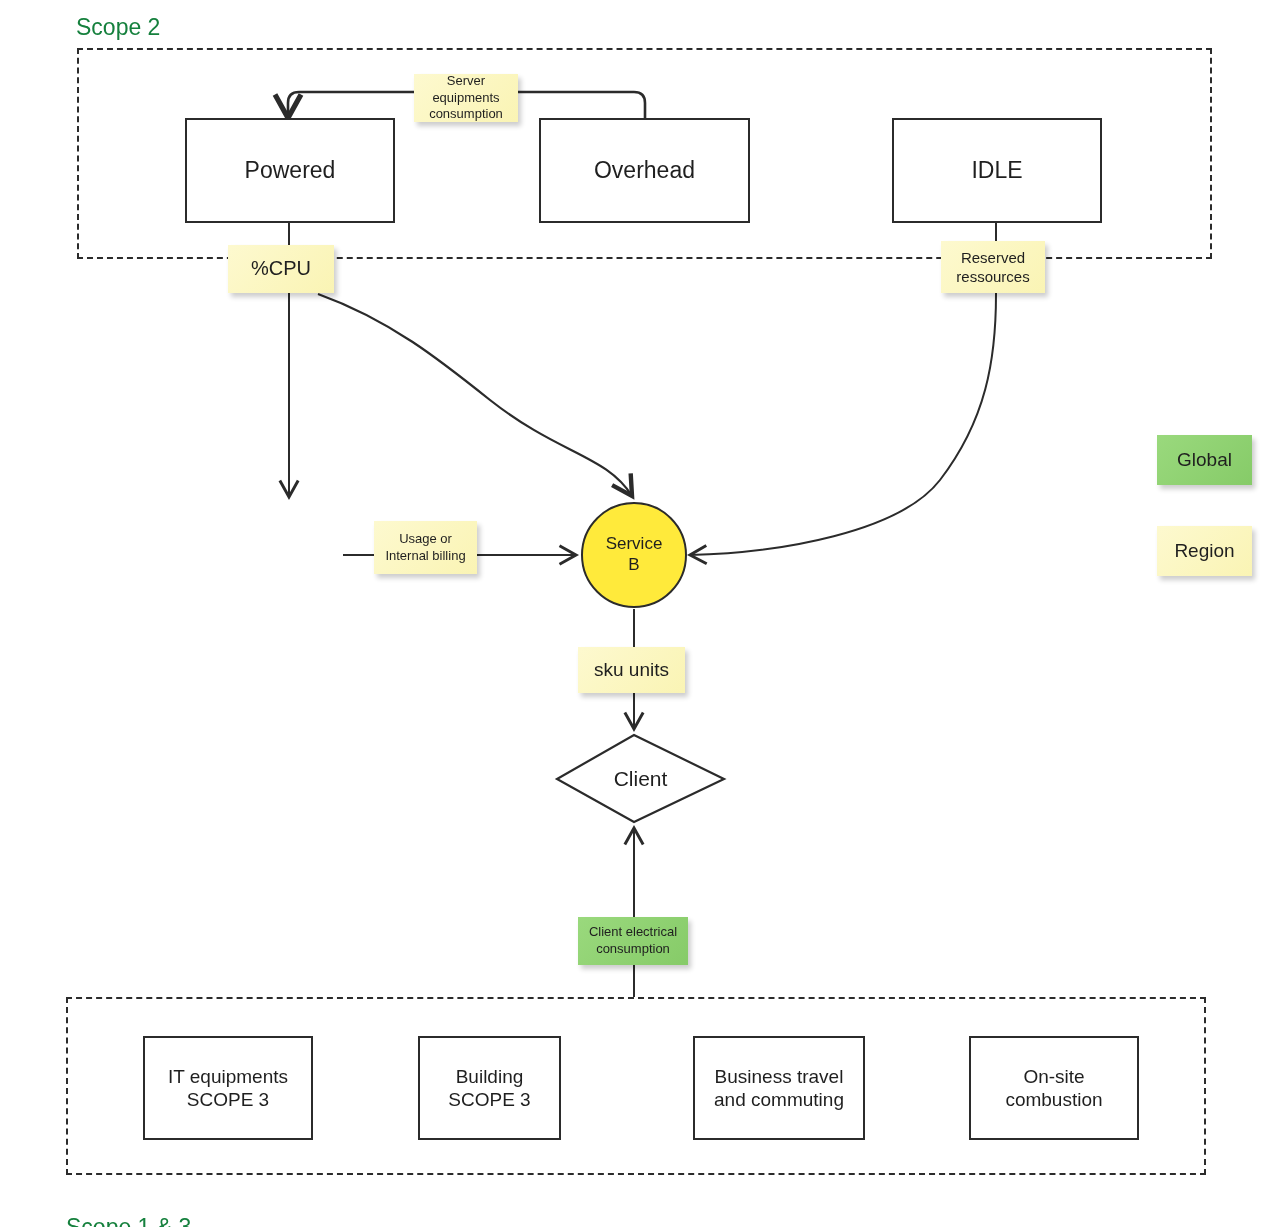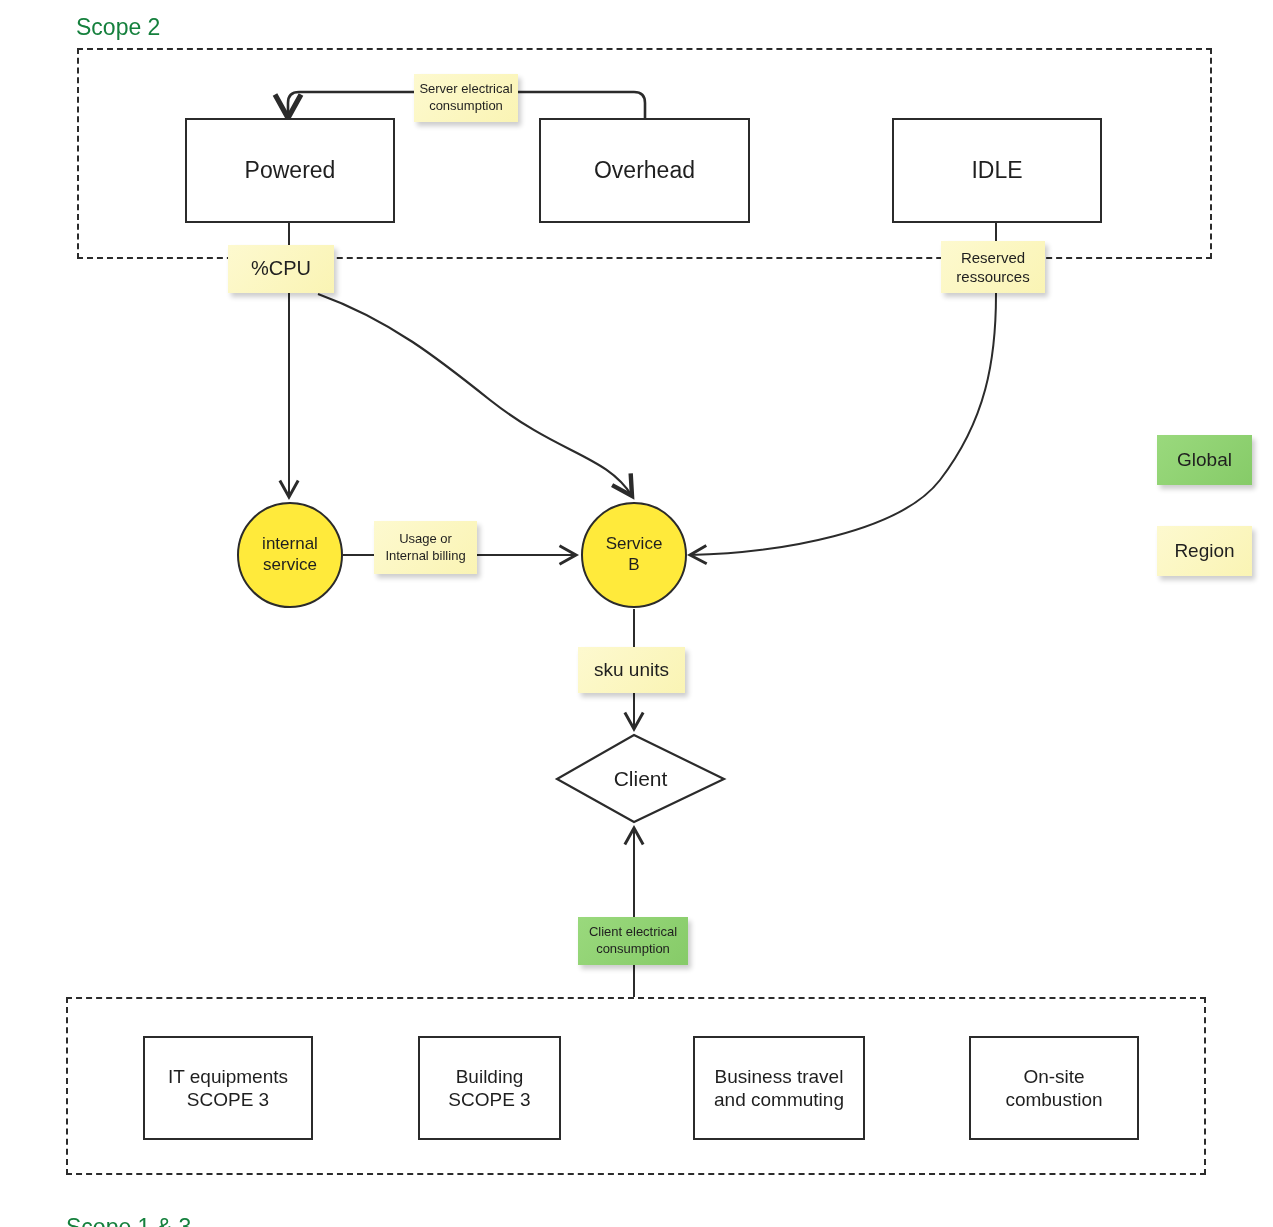--- a/index.html
+++ b/index.html
@@ -150,37 +150,33 @@
 
   <div class="node rect-box" style="left:539px; top:118px; width:211px; height:105px;">
     <span>Overhead</span>
   </div>
 
   <div class="node rect-box" style="left:892px; top:118px; width:210px; height:105px;">
     <span>IDLE</span>
   </div>
 
   <div class="note yellow s" style="left:414px; top:74px; width:104px; height:48px; flex-direction:column;">
-    <span>Server electrical</span>
+    <span>Server equipments</span>
     <span>consumption</span>
   </div>
 
   <div class="note yellow xl" style="left:228px; top:245px; width:106px; height:48px;">
     <span>%CPU</span>
   </div>
 
   <div class="note yellow m" style="left:941px; top:241px; width:104px; height:52px; flex-direction:column;">
     <span>Reserved</span>
     <span>ressources</span>
   </div>
 
-  <div class="node circle-node" style="left:237px; top:502px; width:106px; height:106px;">
-    <span>internal</span>
-    <span>service</span>
-  </div>
 
   <div class="node circle-node" style="left:581px; top:502px; width:106px; height:106px;">
     <span>Service</span>
     <span>B</span>
   </div>
 
   <div class="note yellow s" style="left:374px; top:521px; width:103px; height:53px; flex-direction:column;">
     <span>Usage or</span>
     <span>Internal billing</span>
   </div>

